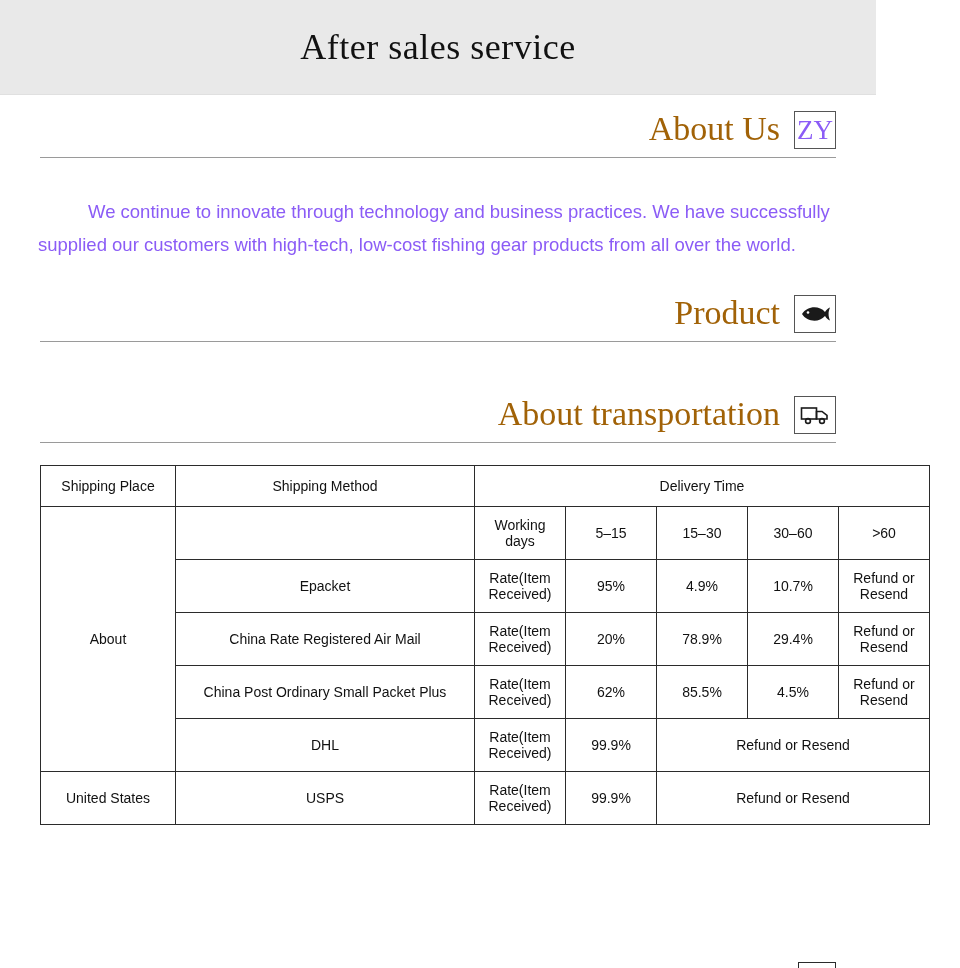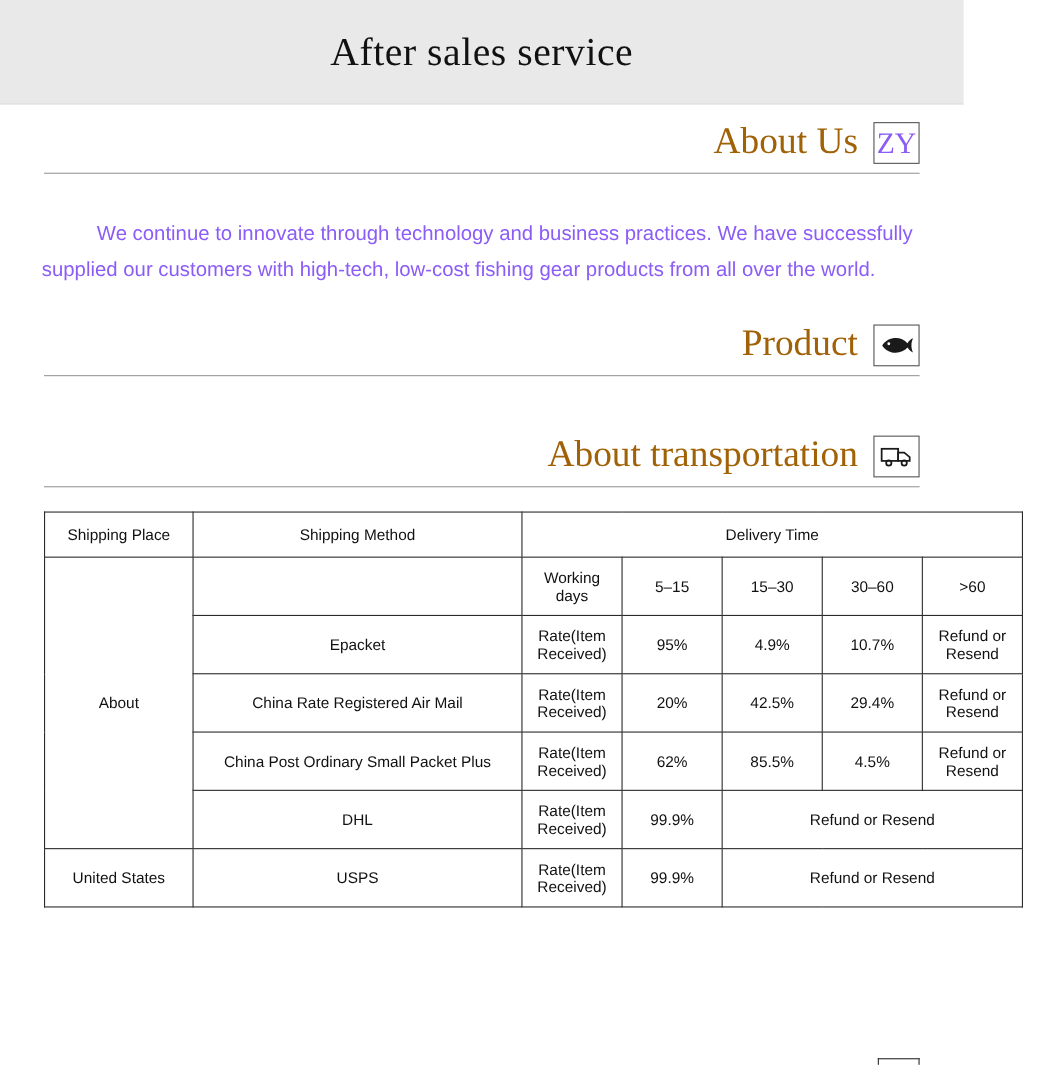--- a/index.html
+++ b/index.html
@@ -198,21 +198,21 @@
           <td class="c-d1">95%</td>
           <td class="c-d2">4.9%</td>
           <td class="c-d3">10.7%</td>
           <td class="c-d4">Refund or Resend</td>
         </tr>
 
         <tr>
           <td class="c-method">China Rate Registered Air Mail</td>
           <td class="c-rate">Rate(Item Received)</td>
           <td class="c-d1">20%</td>
-          <td class="c-d2">42.5%</td>
+          <td class="c-d2">78.9%</td>
           <td class="c-d3">29.4%</td>
           <td class="c-d4">Refund or Resend</td>
         </tr>
 
         <tr>
           <td class="c-method">China Post Ordinary Small Packet Plus</td>
           <td class="c-rate">Rate(Item Received)</td>
           <td class="c-d1">62%</td>
           <td class="c-d2">85.5%</td>
           <td class="c-d3">4.5%</td>

